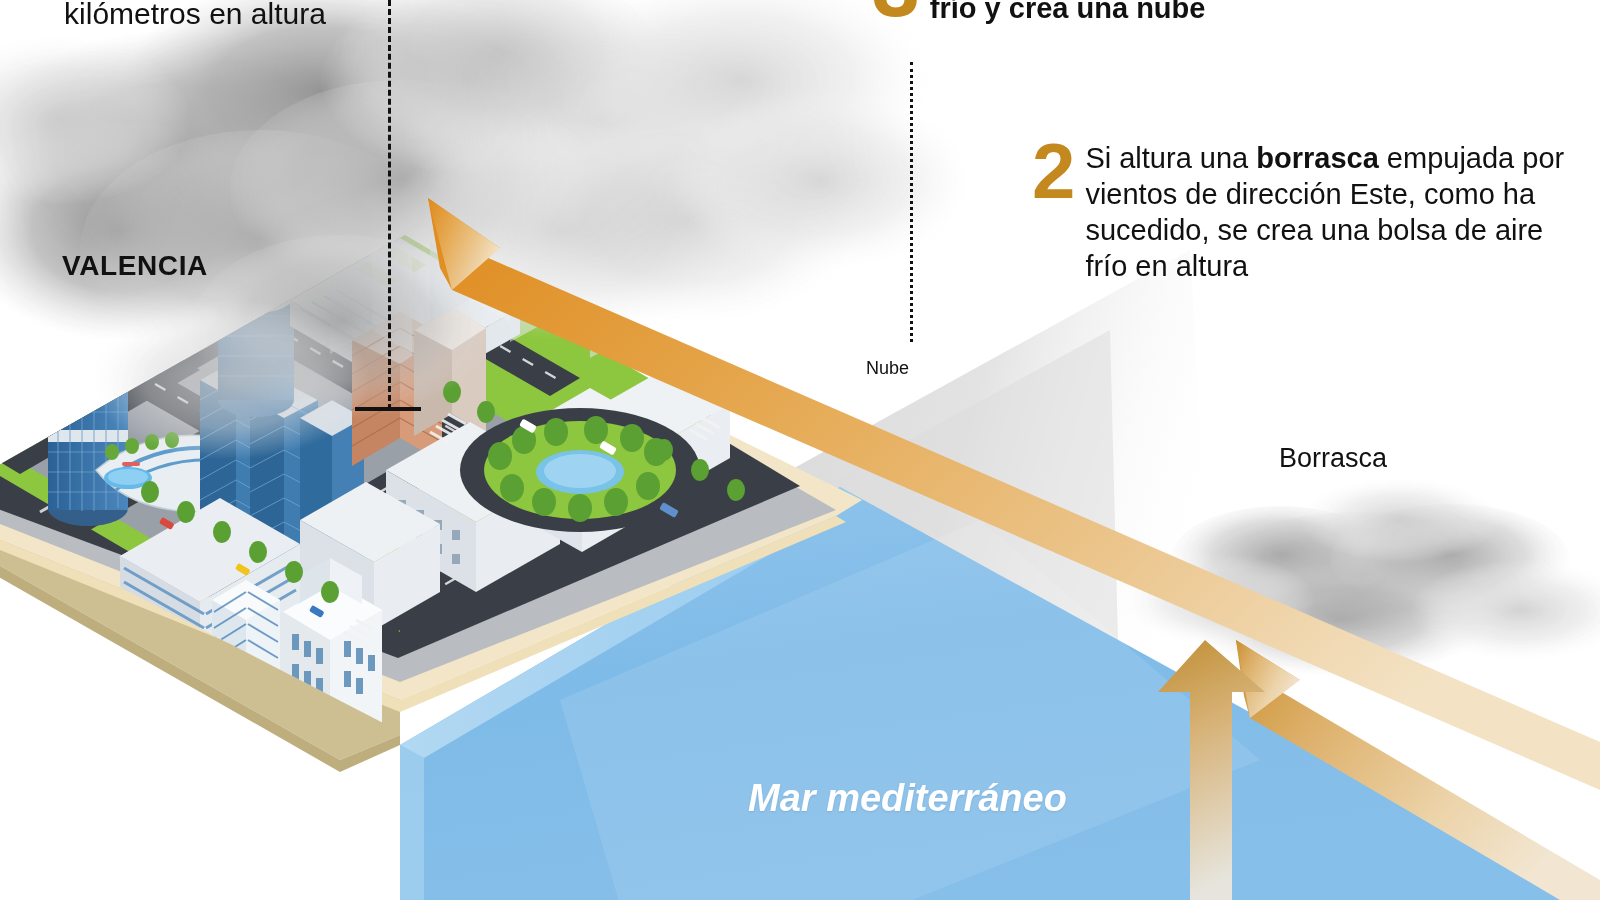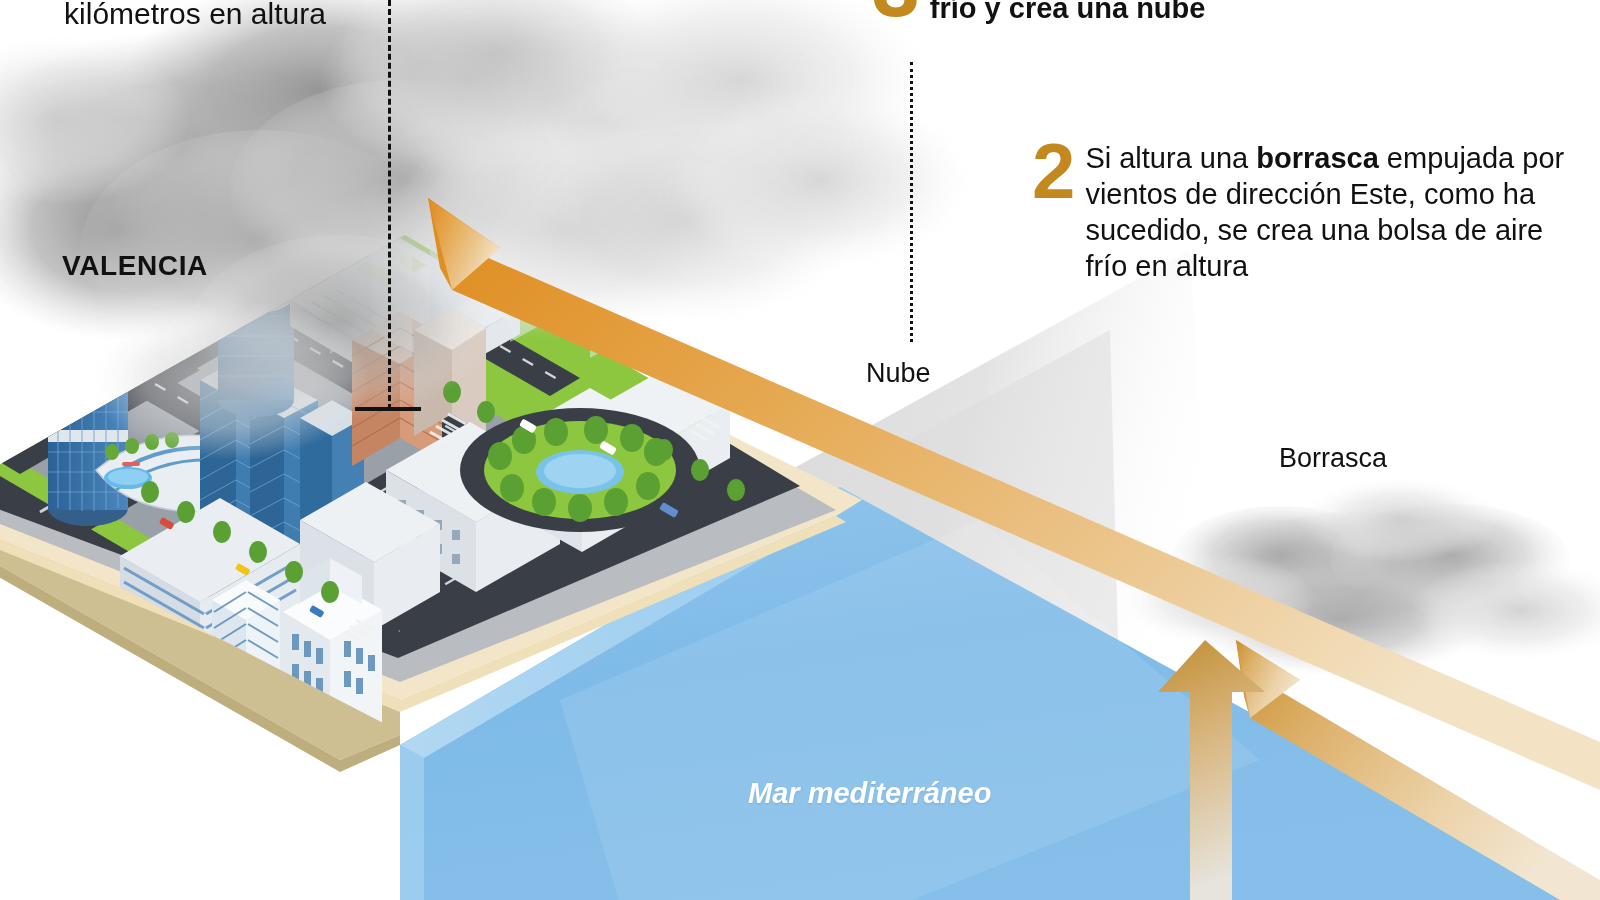--- a/index.html
+++ b/index.html
@@ -14,27 +14,27 @@
   
   .txt{position:absolute;white-space:pre-wrap;}
   #cap-left{
     left:0px;top:-42px;width:390px;
     text-align:center;font-size:30px;line-height:37px;color:#111;
   }
   #lbl-valencia{
     left:62px;top:212px;font-size:28px;font-weight:bold;letter-spacing:.6px;color:#111;margin-top:38px;
   }
   #lbl-nube{
-    left:866px;top:358px;font-size:27px;color:#111;
+    left:866px;top:358px;font-size:18px;color:#111;
   }
   #lbl-borrasca{
     left:1279px;top:443px;font-size:27px;color:#111;
   }
   #lbl-sea{
-    left:748px;top:777px;font-size:29px;font-style:italic;font-weight:bold;color:#ffffff;
+    left:748px;top:777px;font-size:38px;font-style:italic;font-weight:bold;color:#ffffff;
     text-shadow:0 1px 2px rgba(80,120,160,.25);
   }
 
   
   .step{position:absolute;display:flex;align-items:flex-start;}
   .step .num{
     font-size:78px;line-height:62px;font-weight:bold;color:#c3891f;
     margin-right:10px;flex:0 0 auto;
   }
   .step .body{font-size:29px;line-height:36px;color:#111;}

